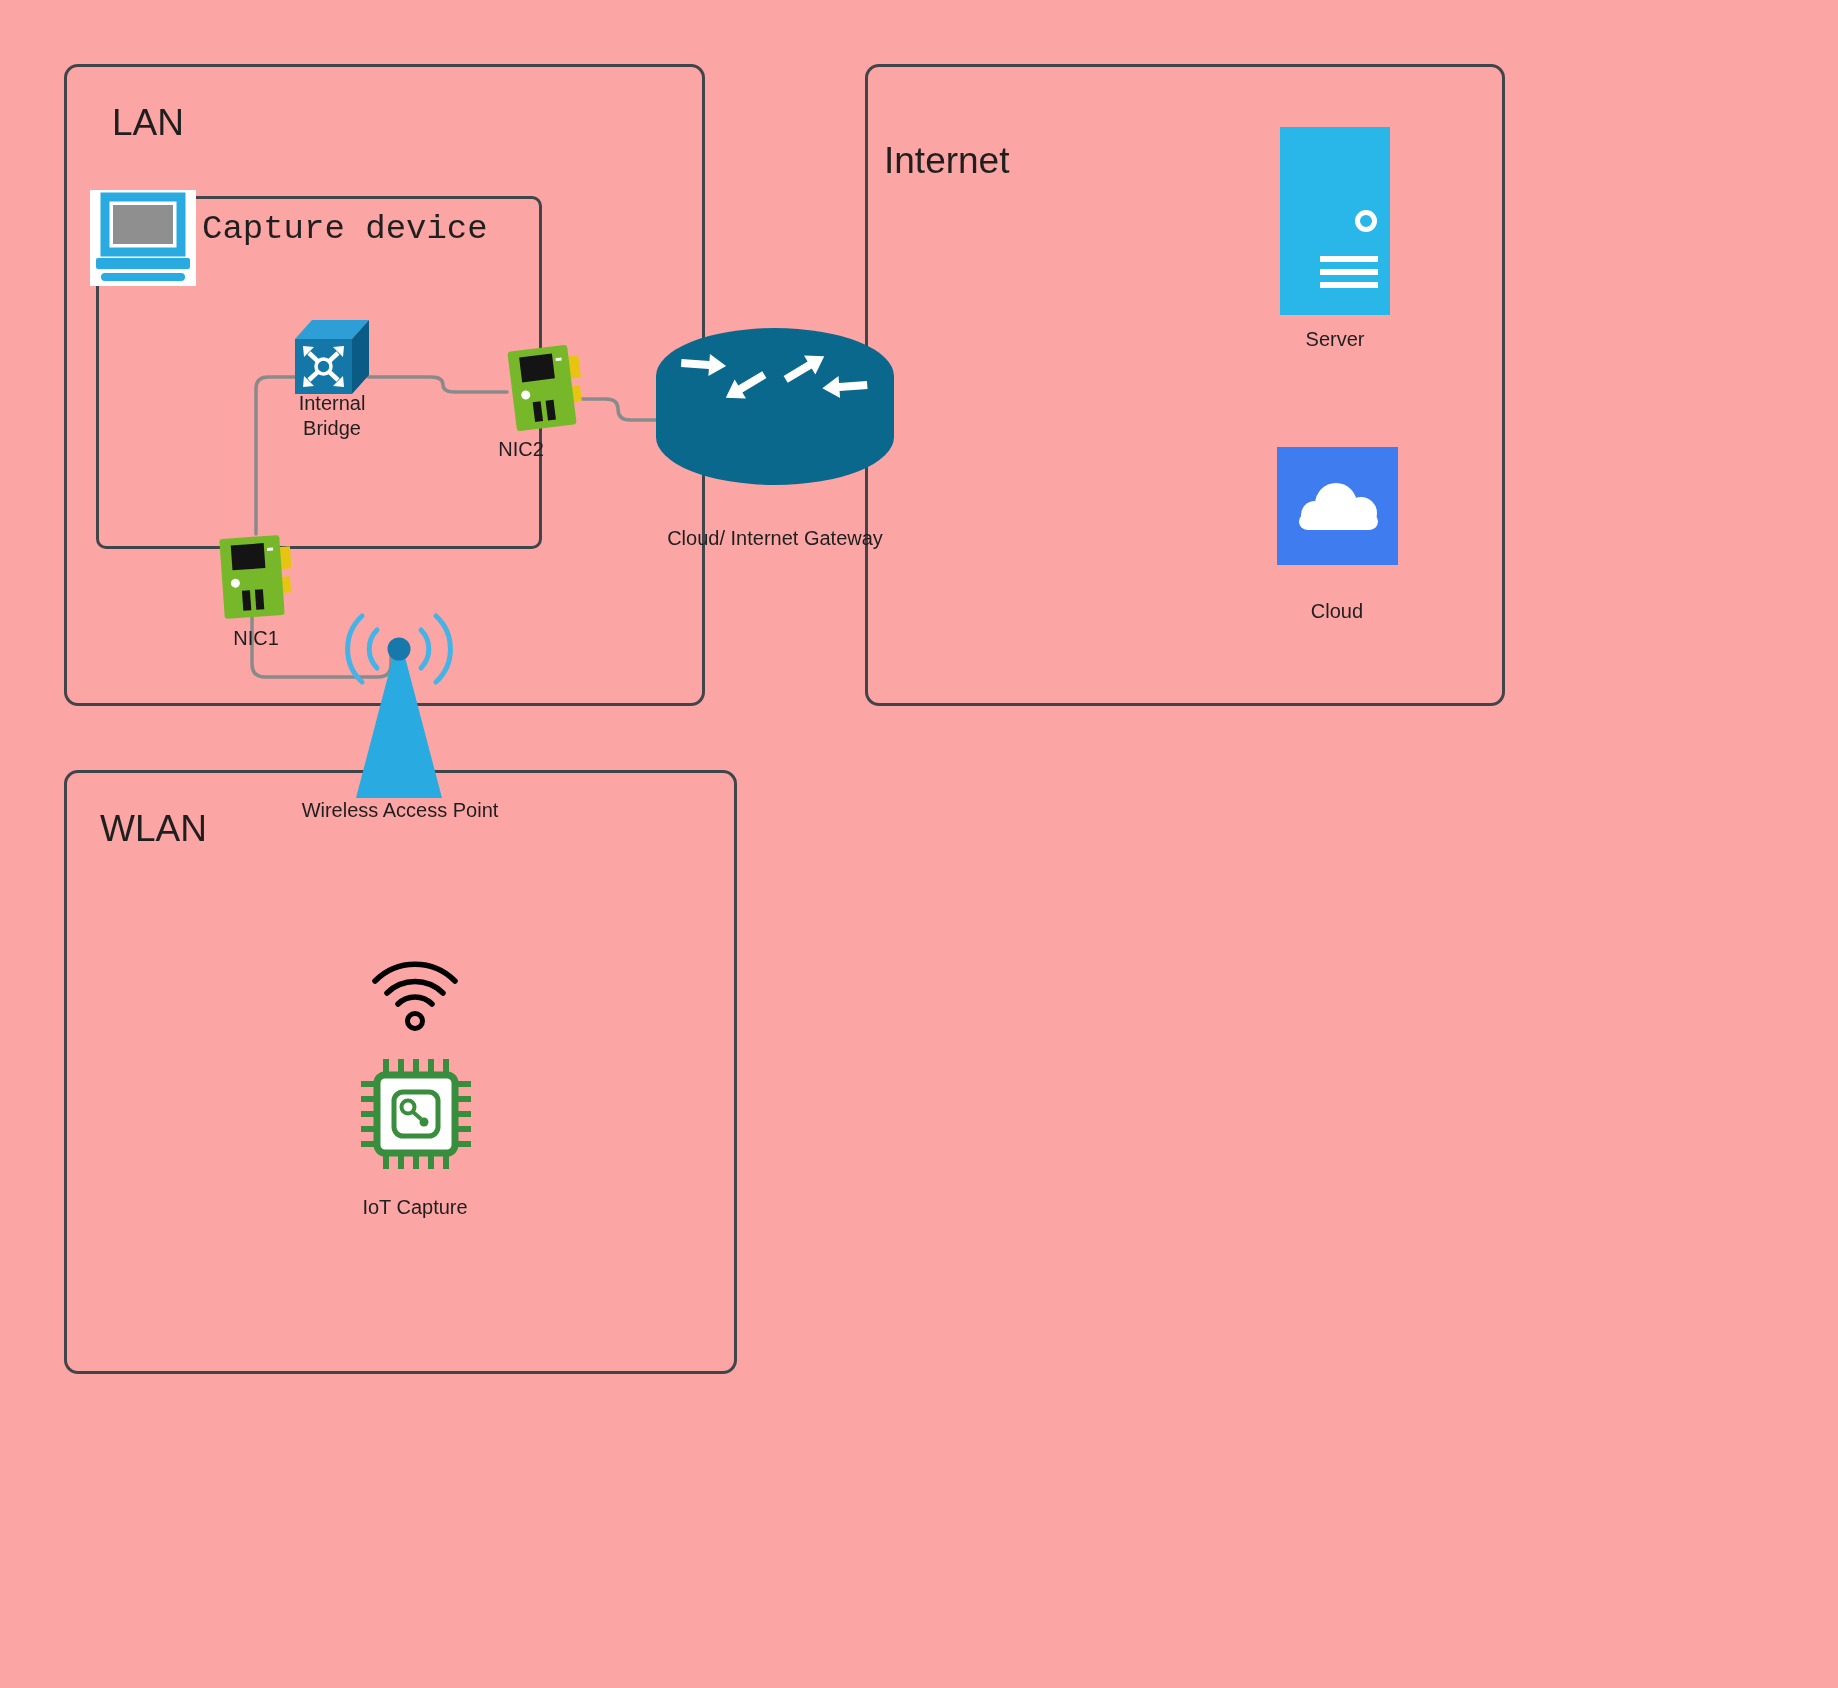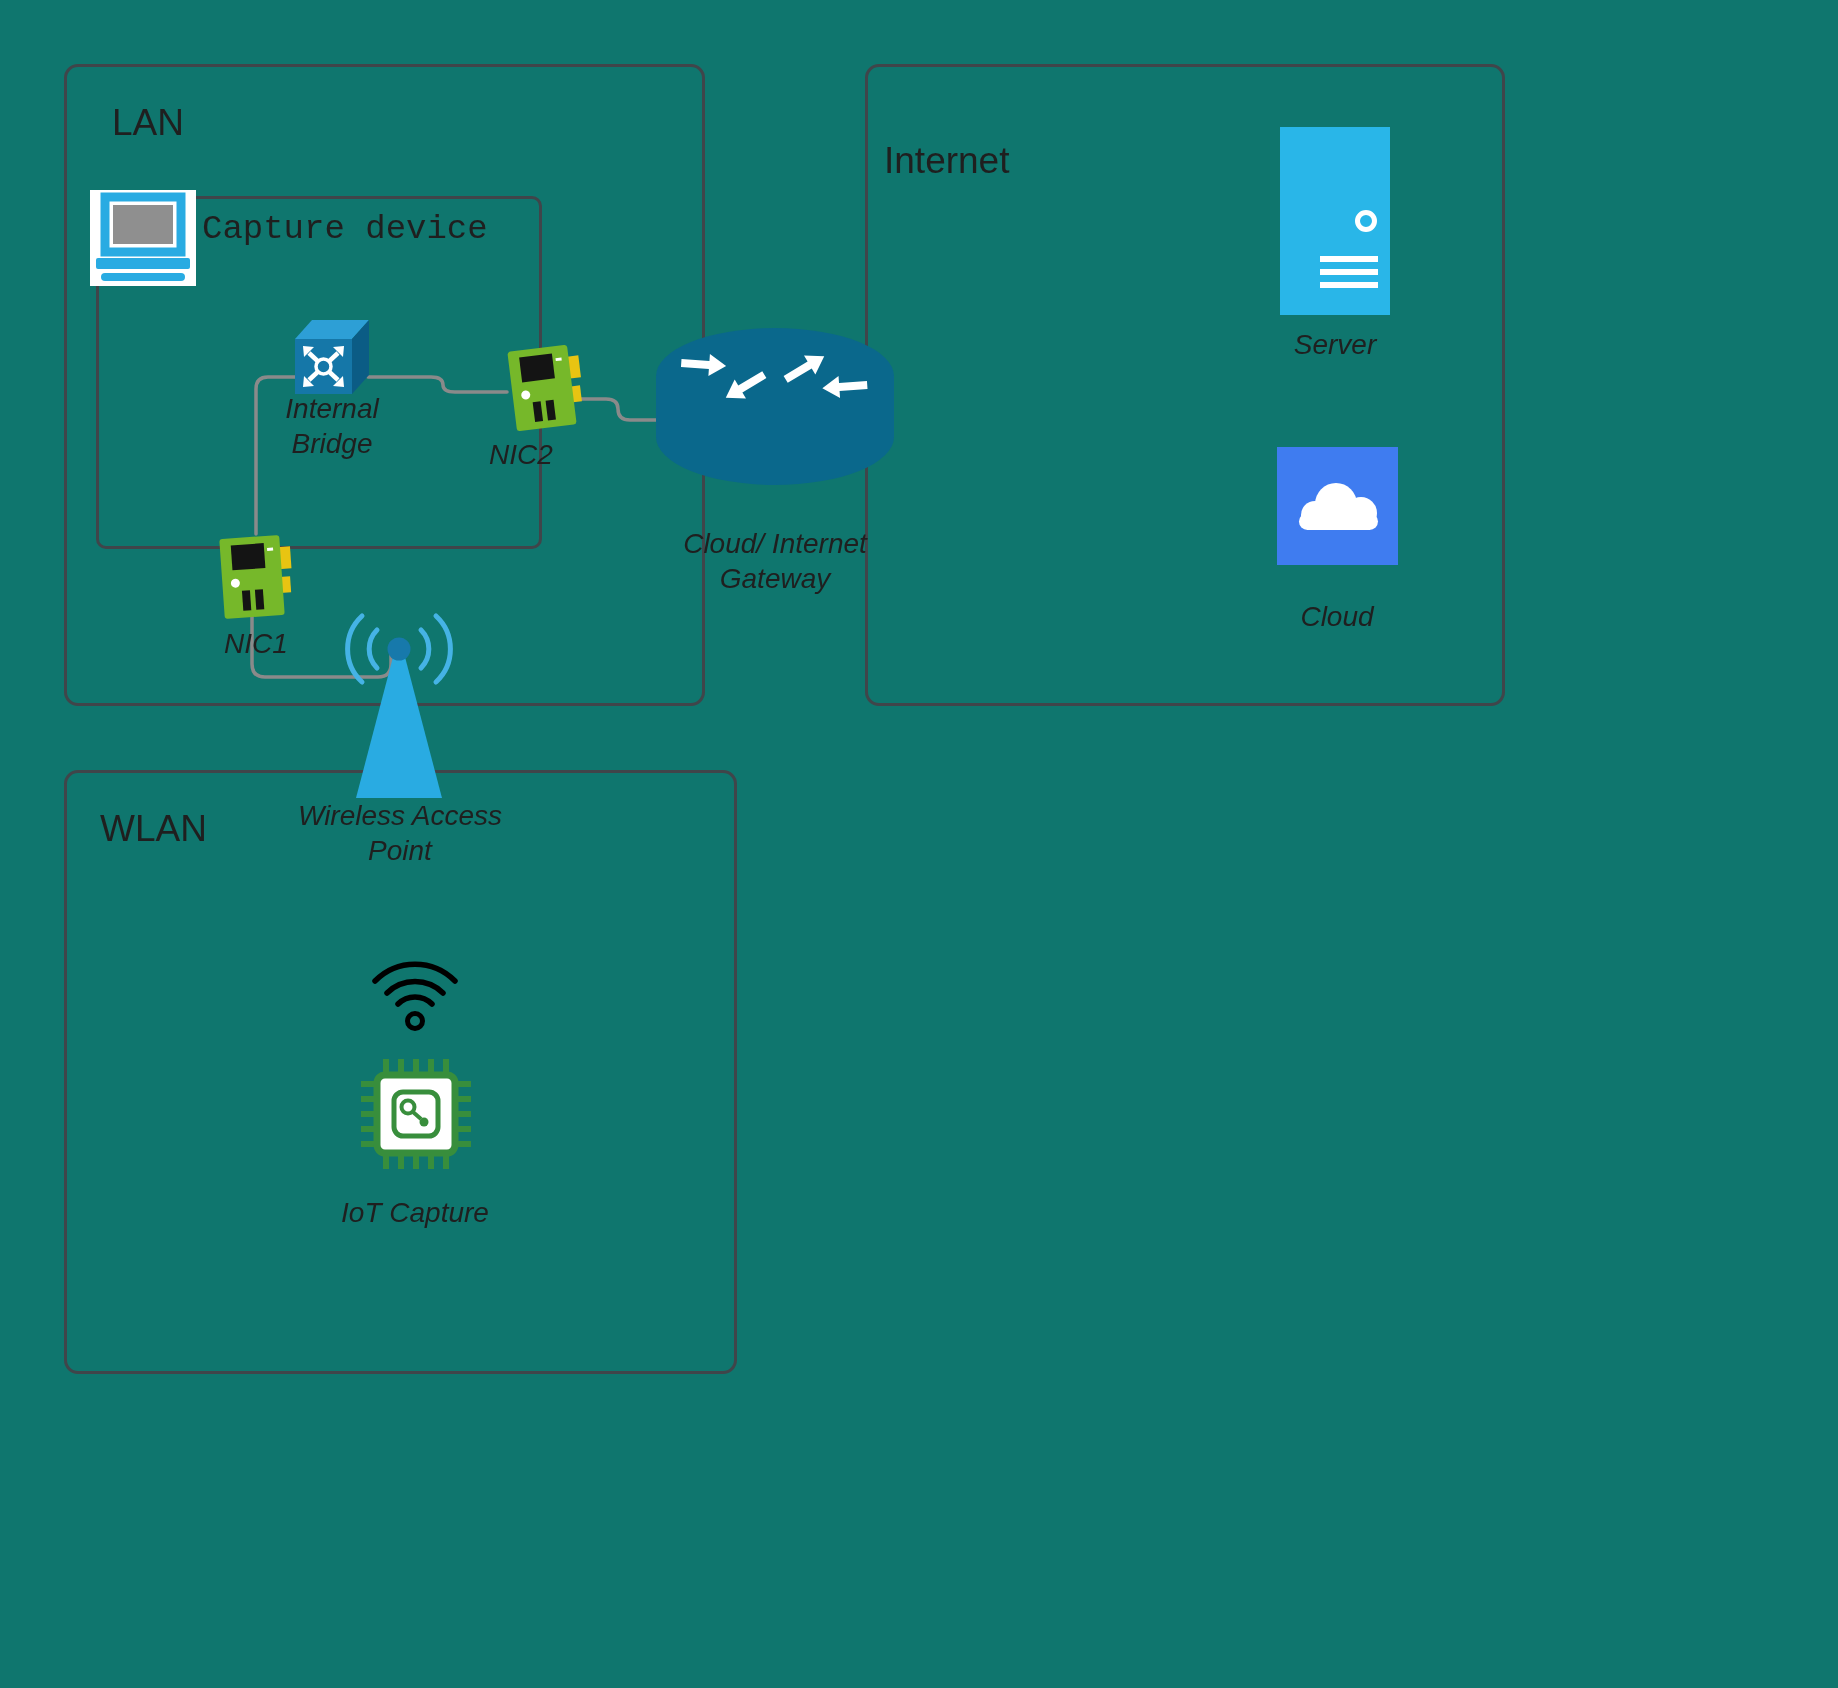--- a/index.html
+++ b/index.html
@@ -5,40 +5,40 @@
   * { margin: 0; padding: 0; box-sizing: border-box; }
   html, body { background: #ffffff; }
   body {
     font-family: "Liberation Sans", sans-serif;
     color: var(--text, #1f1f1f);
     width: 1838px; height: 1688px;
   }
   .canvas {
     position: relative;
     width: 1838px; height: 1688px;
-    background: #0f766e;
+    background: #fca5a5;
     overflow: hidden;
   }
   .region {
     position: absolute;
     border: 3px solid var(--box-border, #40454a);
     border-radius: 14px;
     background: transparent;
   }
   .region.inner { border-radius: 10px; }
   .layer { position: absolute; left: 0; top: 0; }
   .label {
     position: absolute;
     color: var(--text, #1f1f1f);
     line-height: 1.25;
     white-space: normal;
   }
   .section-label { font-size: 37px; }
   .sub-label { font-size: 34px; }
-  .node-label { font-size: 28px; text-align: center; font-style: italic; }
+  .node-label { font-size: 20px; text-align: center; }
   .edge { fill: none; stroke: var(--line, #8a8a8a); stroke-width: 3.5px; stroke-linecap: round; }
   .wap-arc { fill: none; stroke: #45b3e5; stroke-width: 5px; stroke-linecap: round; }
   .iot-stroke { stroke: var(--iot-green, #388e3c); }
 </style>
 </head>
 <body>
 
 <div class="canvas">
 
   <div class="region" style="left:64px; top:64px; width:641px; height:642px;"></div>

